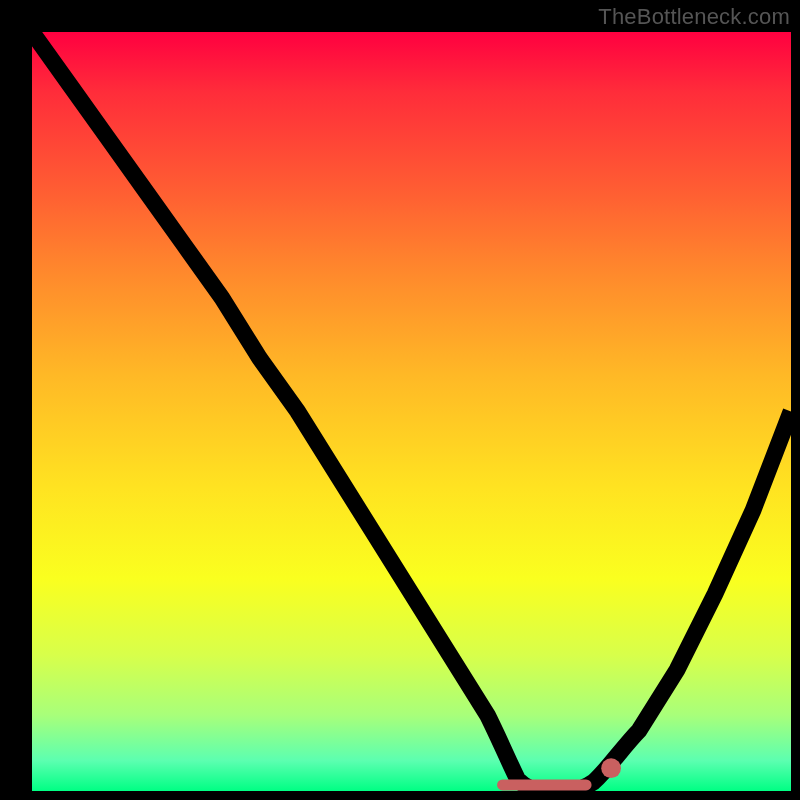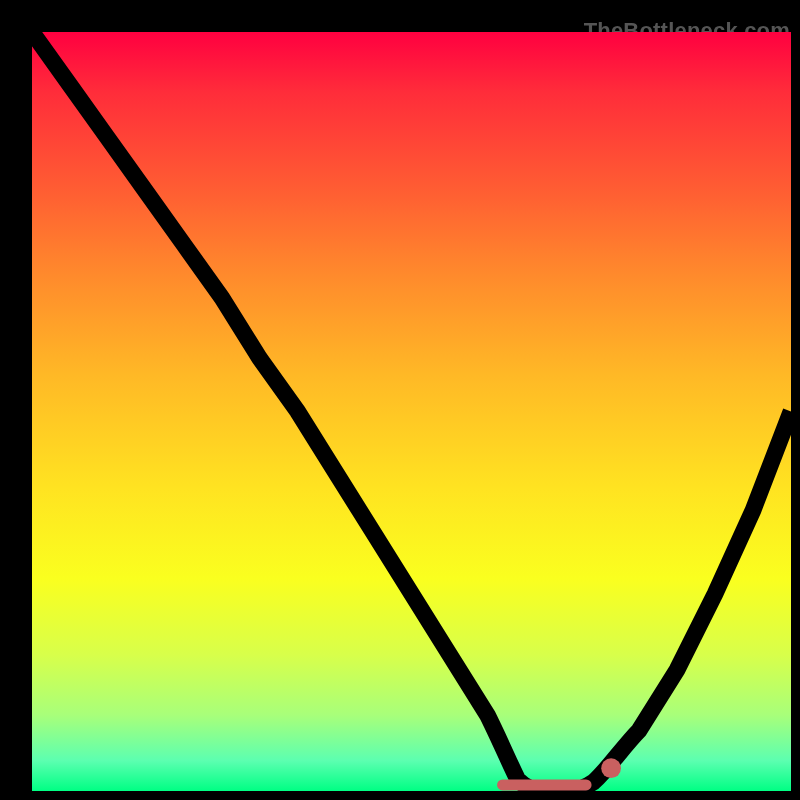--- a/index.html
+++ b/index.html
@@ -12,26 +12,25 @@
     font-family: Arial, Helvetica, sans-serif;
   }
   .frame {
     position: relative;
     width: 800px;
     height: 800px;
     background: #000;
   }
   .attribution {
     position: absolute;
-    top: 18px;
+    top: 4px;
     right: 10px;
     color: #555;
     font-size: 22px;
     letter-spacing: 0.2px;
-    font-weight: bold;
   }
   .plot-area {
     position: absolute;
     left: 32px;
     right: 9px;
     top: 32px;
     bottom: 9px;
     background: linear-gradient(to bottom,
       #ff0040 0%,
       #ff2d3a 8%,

